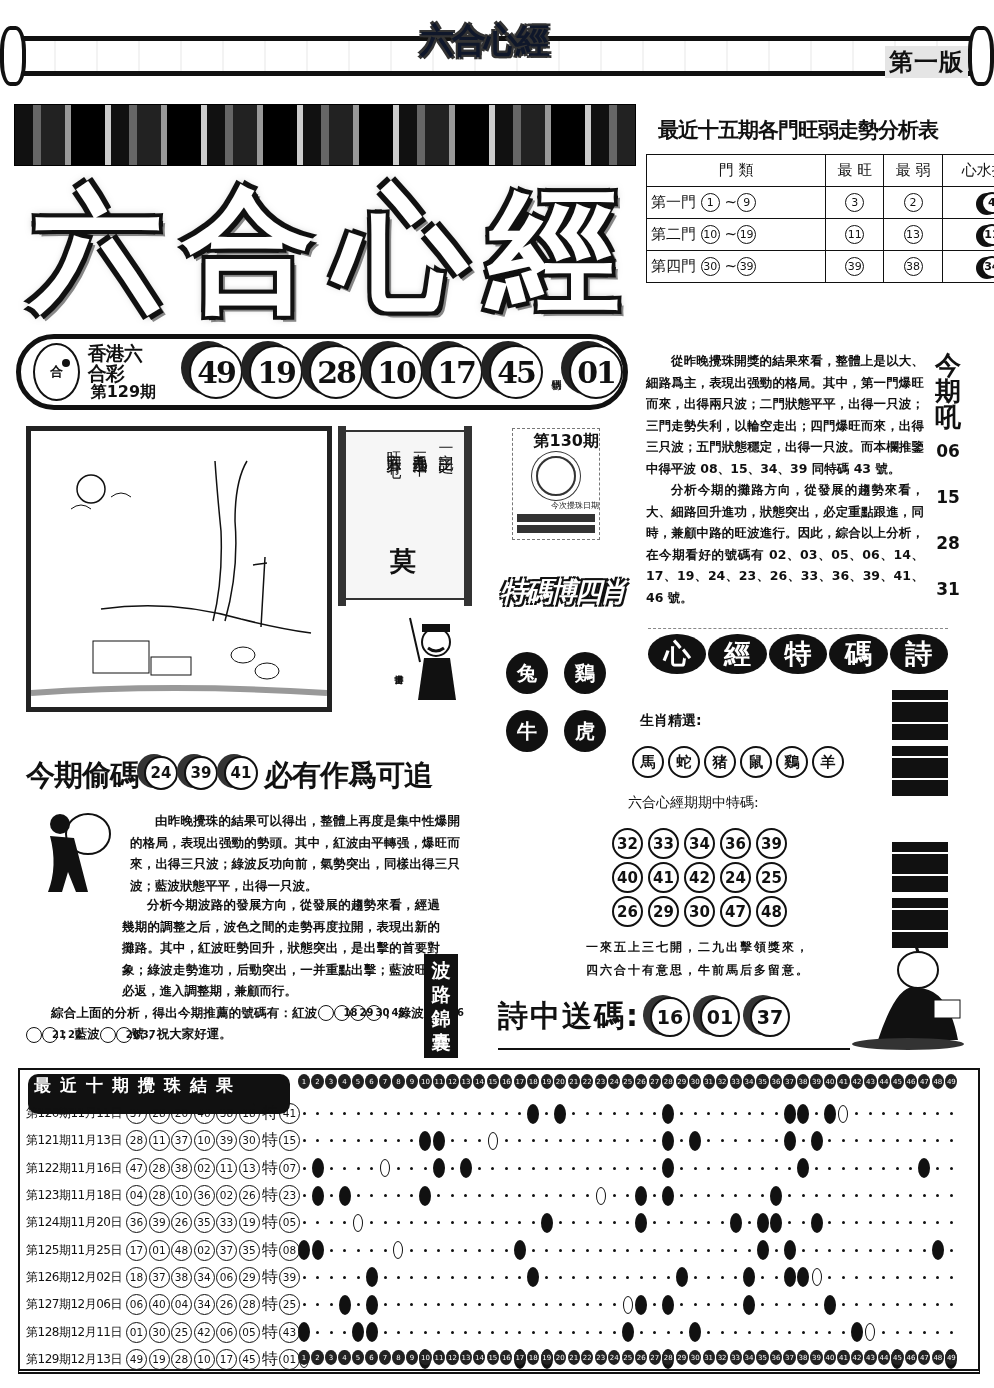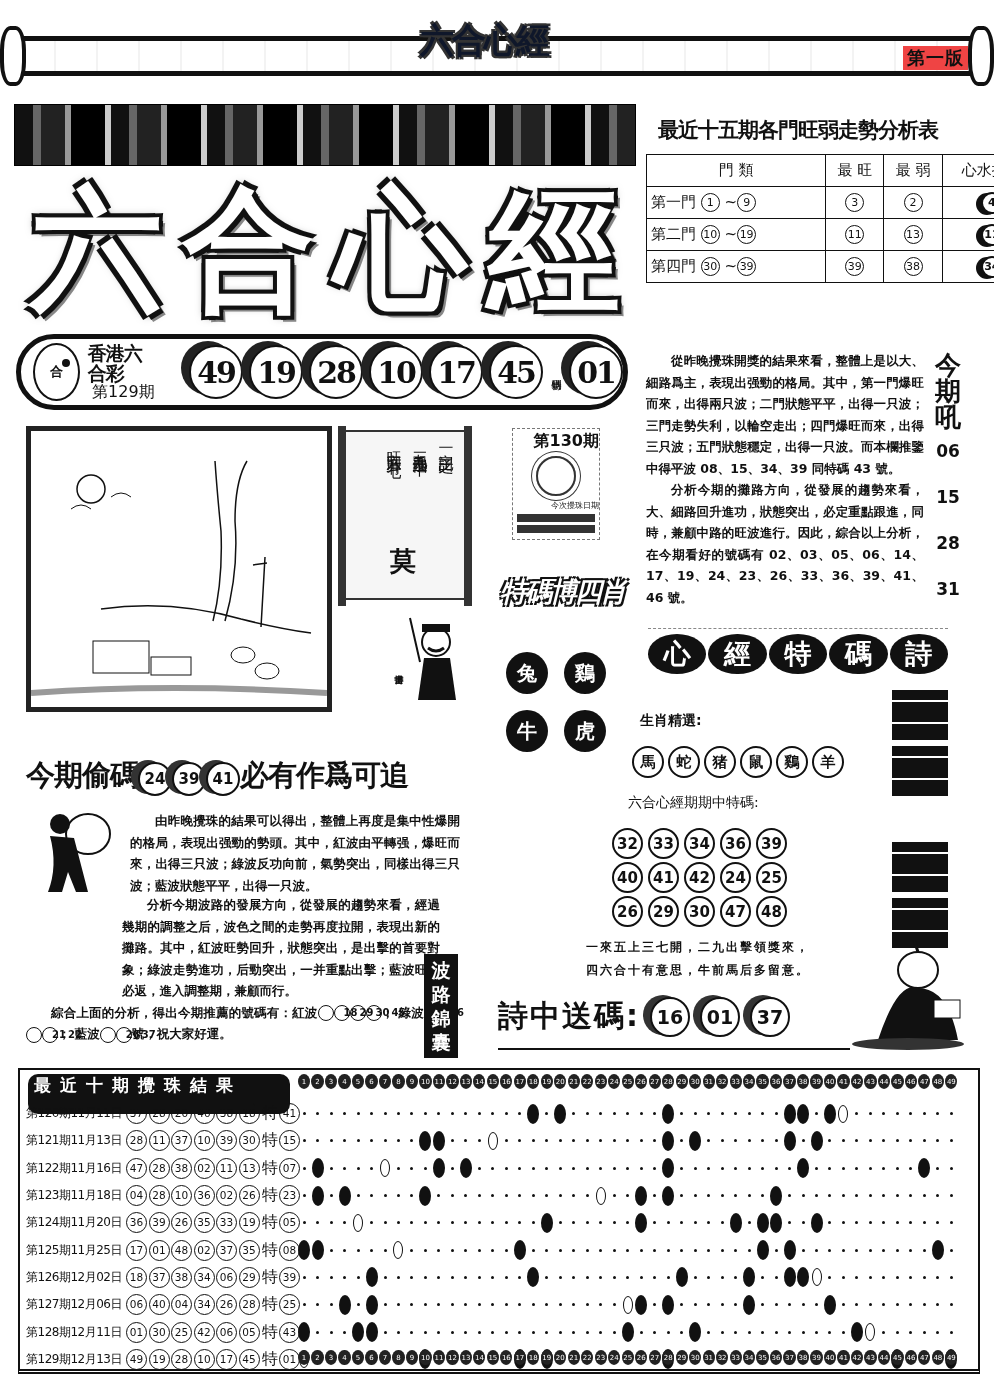--- a/index.html
+++ b/index.html
@@ -10,36 +10,36 @@
 
   
   #banner{left:0;top:18px;width:994px;height:70px}
   #banner .bar{position:absolute;left:14px;right:10px;top:18px;height:40px;border-top:5px solid #111;border-bottom:5px solid #111;
     background:repeating-linear-gradient(90deg,#fff 0 40px,#f3f3f3 40px 42px)}
   #banner .cap-l,#banner .cap-r{position:absolute;top:8px;width:26px;height:60px;border:4px solid #111;border-radius:40%;background:#fff}
   #banner .cap-l{left:0}
   #banner .cap-r{right:0}
   #banner .title{position:absolute;left:420px;top:0;font-size:34px;font-weight:bold;color:#0f172a;
     text-shadow:-2px -2px 0 #333,2px -2px 0 #333,-2px 2px 0 #333,2px 2px 0 #333;letter-spacing:-2px}
-  #banner .edition{position:absolute;right:26px;top:28px;font-size:18px;font-weight:bold;background:#ef4444;padding:0 4px;letter-spacing:1px}
+  #banner .edition{position:absolute;right:26px;top:28px;font-size:24px;font-weight:bold;background:#e5e5e5;padding:0 4px;letter-spacing:1px}
 
   
   #photo{left:14px;top:104px;width:622px;height:62px;
     background:repeating-linear-gradient(90deg,#111 0 18px,#666 18px 26px,#222 26px 50px,#999 50px 56px,#000 56px 90px,#ccc 90px 96px);border:1px solid #000}
   #mast{left:20px;top:170px;width:610px;height:158px;display:flex;justify-content:space-around;align-items:center}
   #mast span{font-size:132px;font-weight:bold;color:#fff;line-height:1;
     text-shadow:-4px -4px 0 #111,4px -4px 0 #111,-4px 4px 0 #111,4px 4px 0 #111,0 0 10px #777,6px 6px 0 #888}
 
   
   #pill{left:16px;top:334px;width:612px;height:76px;border:5px solid #111;border-radius:38px;display:flex;align-items:center;padding-left:12px}
   #pill .logo{width:58px;height:58px;border:2px solid #111;border-radius:50%;display:flex;align-items:center;justify-content:center;font-size:13px;font-weight:bold;position:relative}
   #pill .logo::after{content:"";position:absolute;right:8px;top:14px;width:8px;height:8px;border-radius:50%;background:#111}
   #pill .lt{margin-left:8px;display:flex;flex-direction:column;align-items:center;line-height:1.05}
   #pill .lt .a{font-size:19px;font-weight:bold;letter-spacing:-1px}
-  #pill .lt .b{font-size:16px;font-weight:normal}
+  #pill .lt .b{font-size:16px;font-weight:bold}
   #pill .balls{display:flex;margin-left:30px;gap:6px;align-items:center}
   .bigball{width:54px;height:54px;border-radius:50%;border:2px solid #111;background:#fff;display:flex;align-items:center;justify-content:center;
     font-family:"DejaVu Serif",serif;font-weight:bold;font-size:30px;box-shadow:-8px -4px 0 #222;letter-spacing:-2px}
   #pill .sp{writing-mode:vertical-rl;font-size:10px;line-height:1;margin:0 2px}
 
   
   #stats-title{left:658px;top:116px;font-size:21px;font-weight:bold;letter-spacing:-1px}
   #stats{left:646px;top:154px;width:396px;border-collapse:collapse;font-size:15px}
   #stats th,#stats td{border:1px solid #111;height:32px;text-align:center;font-weight:normal}
   #stats th{font-size:15px}
@@ -91,21 +91,21 @@
     background:repeating-linear-gradient(180deg,#111 0 10px,#fff 10px 12px,#111 12px 22px)}
   #blackchars .gap{height:34px;background:none}
   #sage{left:848px;top:940px;width:120px;height:110px}
 
   #gift{left:498px;top:996px;display:flex;align-items:center;gap:10px}
   #gift .lbl{font-size:30px;font-weight:bold;letter-spacing:2px}
   .mball{width:40px;height:40px;border-radius:50%;border:2px solid #111;background:#fff;box-shadow:-7px -2px 0 #333;font-weight:bold;font-size:19px;display:flex;align-items:center;justify-content:center}
   #gift-line{left:498px;top:1048px;width:352px;border-top:2px solid #111}
 
   
-  #steal{left:26px;top:756px;display:flex;align-items:flex-end;}
+  #steal{left:26px;top:756px;display:flex;align-items:flex-start;gap:6px}
   #steal .t{font-family:"DejaVu Serif",serif;font-size:29px;font-weight:bold;letter-spacing:-1px}
   #steal .mball{width:34px;height:34px;font-size:15px}
   #thief{left:38px;top:808px;width:80px;height:86px}
   #wave-a{left:130px;top:810px;width:330px;font-size:12.5px;line-height:21.5px;font-weight:bold;text-align:justify}
   #wave-a p{text-indent:2em}
   #wave-b{left:26px;top:894px;width:414px;font-size:12.5px;line-height:21.5px;font-weight:bold;text-align:justify}
   #wave-b p{text-indent:2em}
   #wave-b .c{width:16px;height:16px;font-size:10px;line-height:14px;font-weight:bold}
   #wave-tag{left:424px;top:954px;width:34px;background:#111;color:#fff;font-size:19px;font-weight:bold;line-height:24px;text-align:center;padding:4px 0}
 

